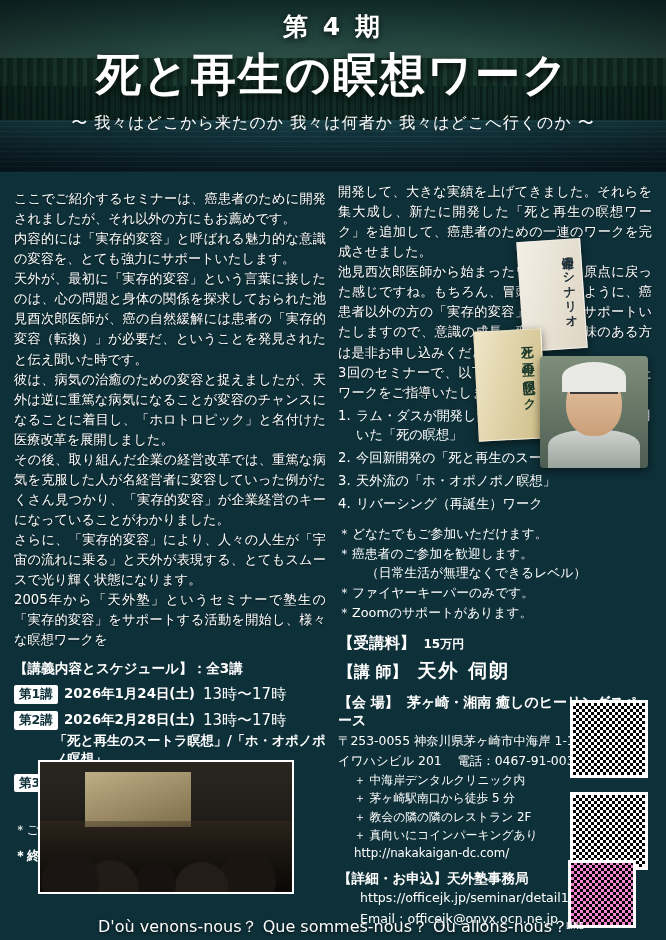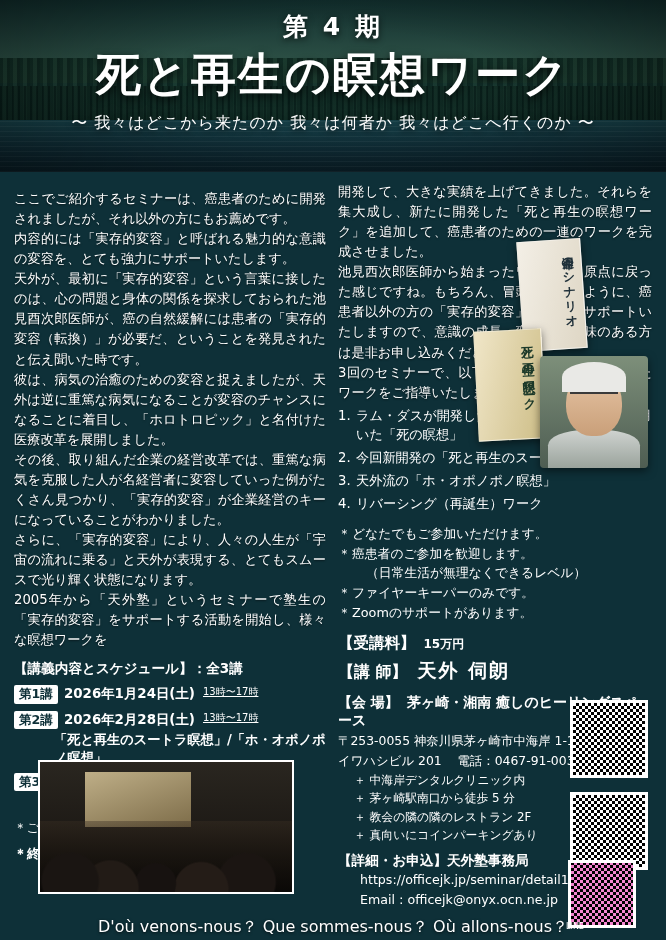--- a/index.html
+++ b/index.html
@@ -88,21 +88,21 @@
   .sched-head{
     margin-top:10px;font-size:13.6px;font-weight:bold;
   }
   .sched-row{margin-top:7px;display:flex;align-items:flex-start;}
   .badge{
     background:#ffffff;color:#0e3038;font-weight:bold;
     font-size:12.6px;padding:2px 5px;border-radius:2px;
     line-height:1.15;white-space:nowrap;margin-right:6px;
   }
   .sched-main{font-size:13.4px;font-weight:bold;line-height:1.3;}
-  .sched-time{font-weight:normal;font-size:10px;margin-left:8px;text-decoration:underline;}
+  .sched-time{font-weight:normal;font-size:15px;margin-left:8px;}
   .sched-title{
     font-size:13.2px;font-weight:bold;margin:2px 0 0 40px;line-height:1.3;
   }
   .note{font-size:12.6px;margin-top:10px;}
   .note2{font-size:13px;margin-top:8px;font-weight:bold;}
 
   
   .photo{
     position:absolute;left:38px;top:588px;width:252px;height:130px;
     border:2px solid #ffffff;
@@ -318,20 +318,21 @@
       </div>
       <div class="venue-line">〒253-0055 神奈川県茅ヶ崎市中海岸 1-1-12</div>
       <div class="venue-line">
         <span>イワハシビル 201</span>
         &nbsp;&nbsp;&nbsp;<span>電話：0467-91-0034</span>
       </div>
       <div class="venue-sub">＋ 中海岸デンタルクリニック内</div>
       <div class="venue-sub">＋ 茅ヶ崎駅南口から徒歩 5 分</div>
       <div class="venue-sub">＋ 教会の隣の隣のレストラン 2F</div>
       <div class="venue-sub">＋ 真向いにコインパーキングあり</div>
+      <div class="venue-sub">http://nakakaigan-dc.com/</div>
 
       <div class="detail-head">【詳細・お申込】天外塾事務局</div>
       <div class="detail-line">https://officejk.jp/seminar/detail15/</div>
       <div class="detail-line">Email：officejk@onyx.ocn.ne.jp</div>
     </div>
 
   </div>
 
   <div class="book book1">
     <span class="book-t">運命のシナリオ</span>

